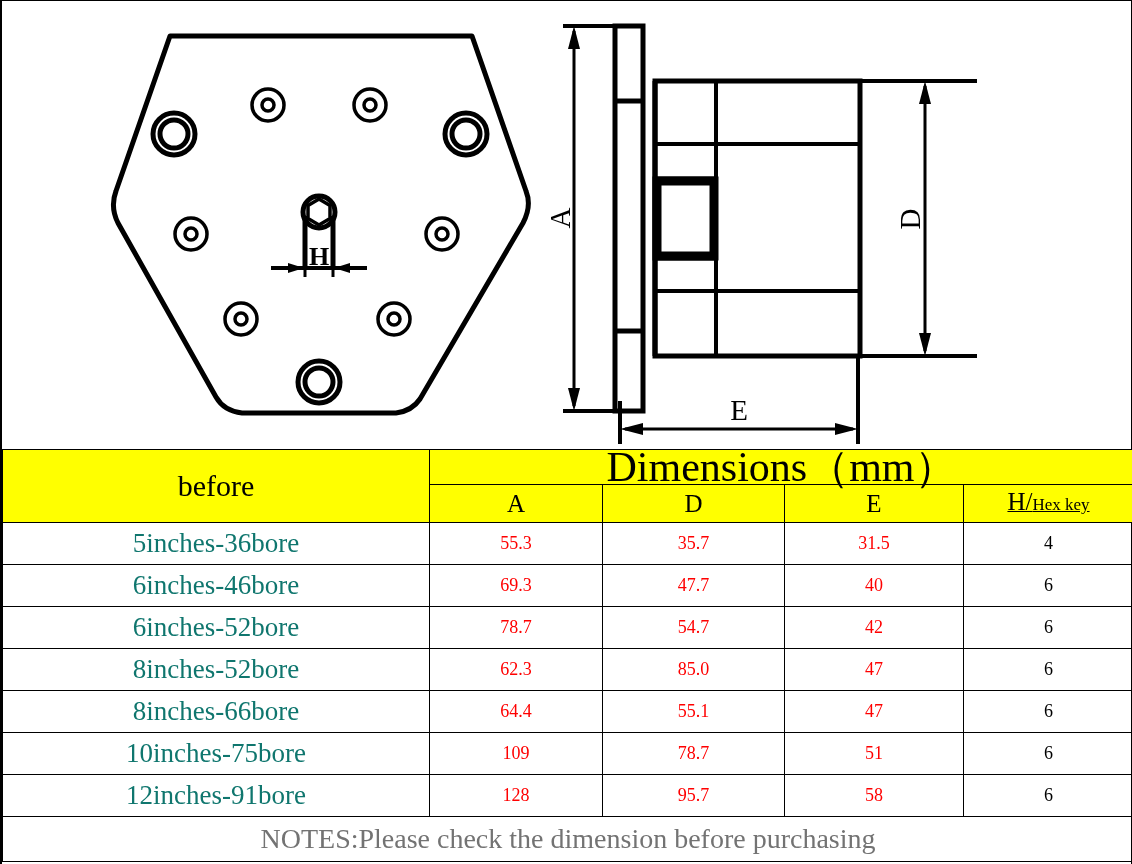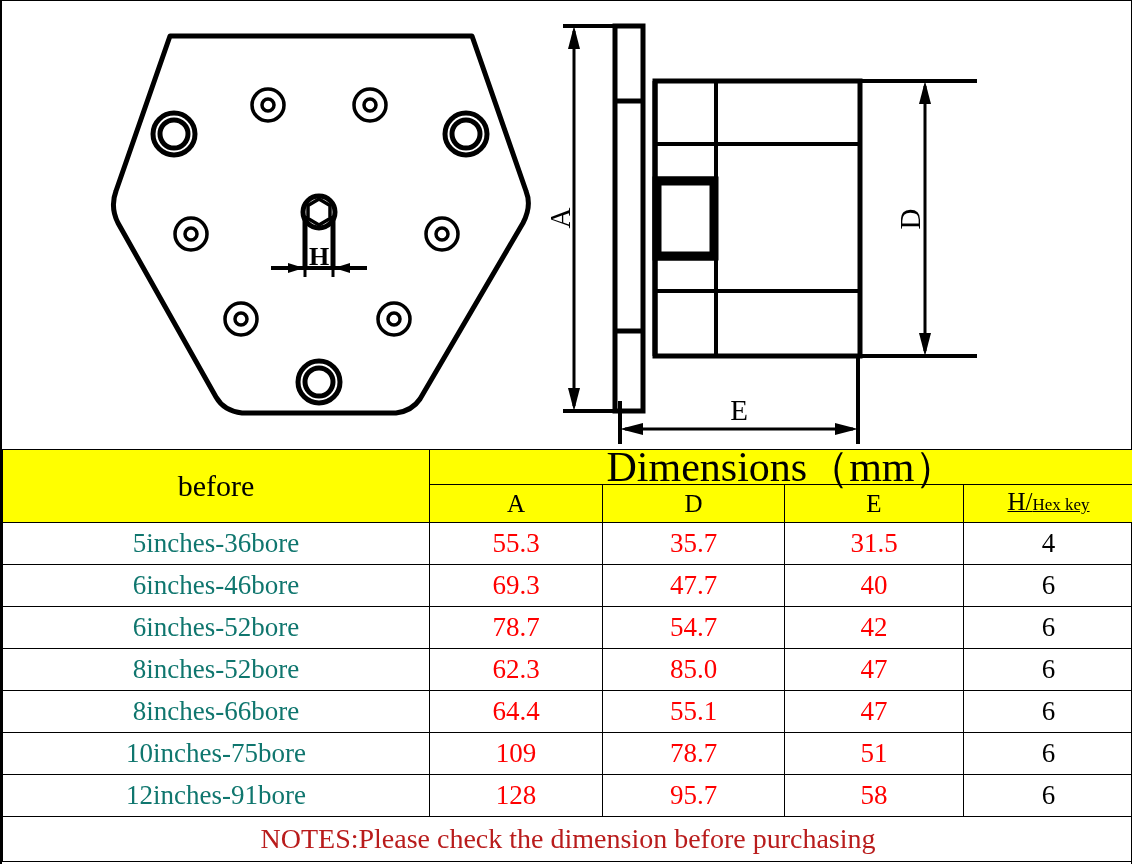--- a/index.html
+++ b/index.html
@@ -58,29 +58,29 @@
   .hdr-sub.small{ font-size:17px; font-family:"Liberation Mono", monospace;text-decoration:underline;}
   .hdr-sub .lead{ font-size:25px; font-family:"Liberation Serif", serif;}
   .model-cell{
     font-size:27px;
     height:41px;
     text-align:left;
     padding-left:6px;
     color:#0f766e;
   }
   .val{
-    font-size:27px;
+    font-size:18px;
     height:41px;
     color:#ff0000;
   }
   .val.black{ color:#000000; }
   .notes{
     font-size:28px;
     height:44px;
-    color:#b91c1c;
+    color:#737373;
     border-left:1px solid #000;
     border-right:1px solid #000;
     border-bottom:none;
     border-top:1px solid #000;
   }
   col.c-model{width:427px;}
   col.c-a{width:173px;}
   col.c-d{width:182px;}
   col.c-e{width:179px;}
   col.c-h{width:170px;}

